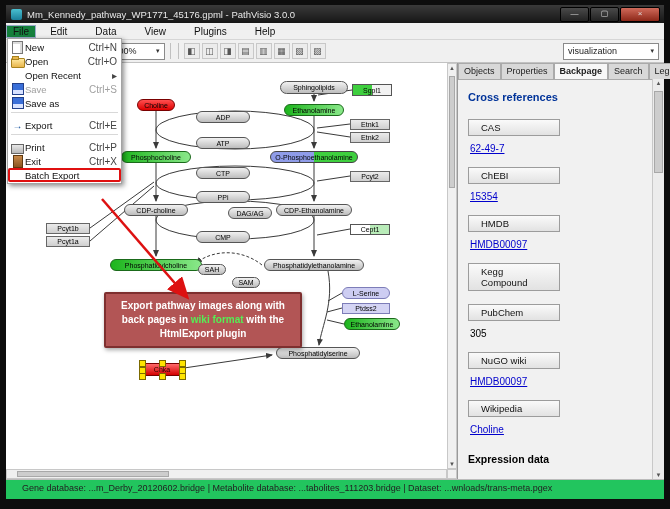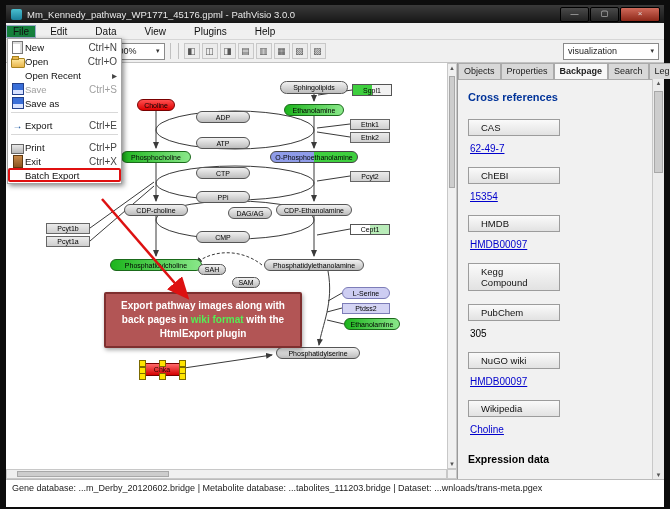--- a/index.html
+++ b/index.html
@@ -59,21 +59,21 @@
   .tab.active{background:#f7f7f7;font-weight:bold;}
   #backpage{position:absolute;left:0;top:16px;right:11px;bottom:0;padding:8px 10px;overflow:hidden;}
   #bp-title{color:#003399;font-weight:bold;font-size:11px;margin:4px 0 16px 0;}
   .bp-section{margin-bottom:13px;}
   .bp-header{width:92px;background:linear-gradient(#fafafa,#e2e2e2);border:1px solid #9c9c9c;padding:2px 12px;font-size:9.5px;color:#111;box-sizing:border-box;}
   .bp-value{display:block;margin:7px 0 0 2px;font-size:10px;color:#000;text-decoration:none;}
   .bp-value.link{color:#0000cc;text-decoration:underline;}
   #bp-footer{font-weight:bold;font-size:10.5px;color:#000;margin-top:18px;}
   #panel-scroll{position:absolute;right:0;top:16px;width:11px;bottom:0;background:#ececec;border-left:1px solid #c8c8c8;}
   
-  #statusbar{position:absolute;left:6px;right:6px;top:479px;height:28px;background:#ffffff;border-top:1px solid #bbb;font-size:9px;color:#222;line-height:16px;padding-left:6px;box-sizing:border-box;white-space:nowrap;overflow:hidden;}
+  #statusbar{position:absolute;left:6px;right:6px;top:479px;height:20px;background:#22c55e;border-top:1px solid #bbb;font-size:9px;color:#222;line-height:16px;padding-left:16px;box-sizing:border-box;white-space:nowrap;overflow:hidden;}
   
   #file-menu{position:absolute;left:7px;top:38px;width:113px;background:#fff;border:1px solid #a3a3a3;box-shadow:2px 2px 5px rgba(0,0,0,.45);z-index:50;padding:1px 0;}
   .menu-item{height:14px;display:flex;align-items:center;font-size:9.5px;color:#111;padding:0 4px 0 2px;}
   .menu-item .mi-icon{width:15px;height:12px;display:flex;align-items:center;justify-content:center;flex:none;}
   .menu-item .mi-label{flex:1;}
   .menu-item .mi-shortcut{color:#444;font-size:10px;margin-left:4px;}
   .menu-item.disabled{color:#a0a0a0;align-items:center;}
   .menu-item.disabled .mi-shortcut{color:#a0a0a0;}
   .menu-item.highlighted{outline:2px solid #e01010;outline-offset:-2px;border-radius:2px;}
   .menu-sep{height:5px;border-top:1px solid #d8d8d8;margin:2px 3px 0 3px;}

